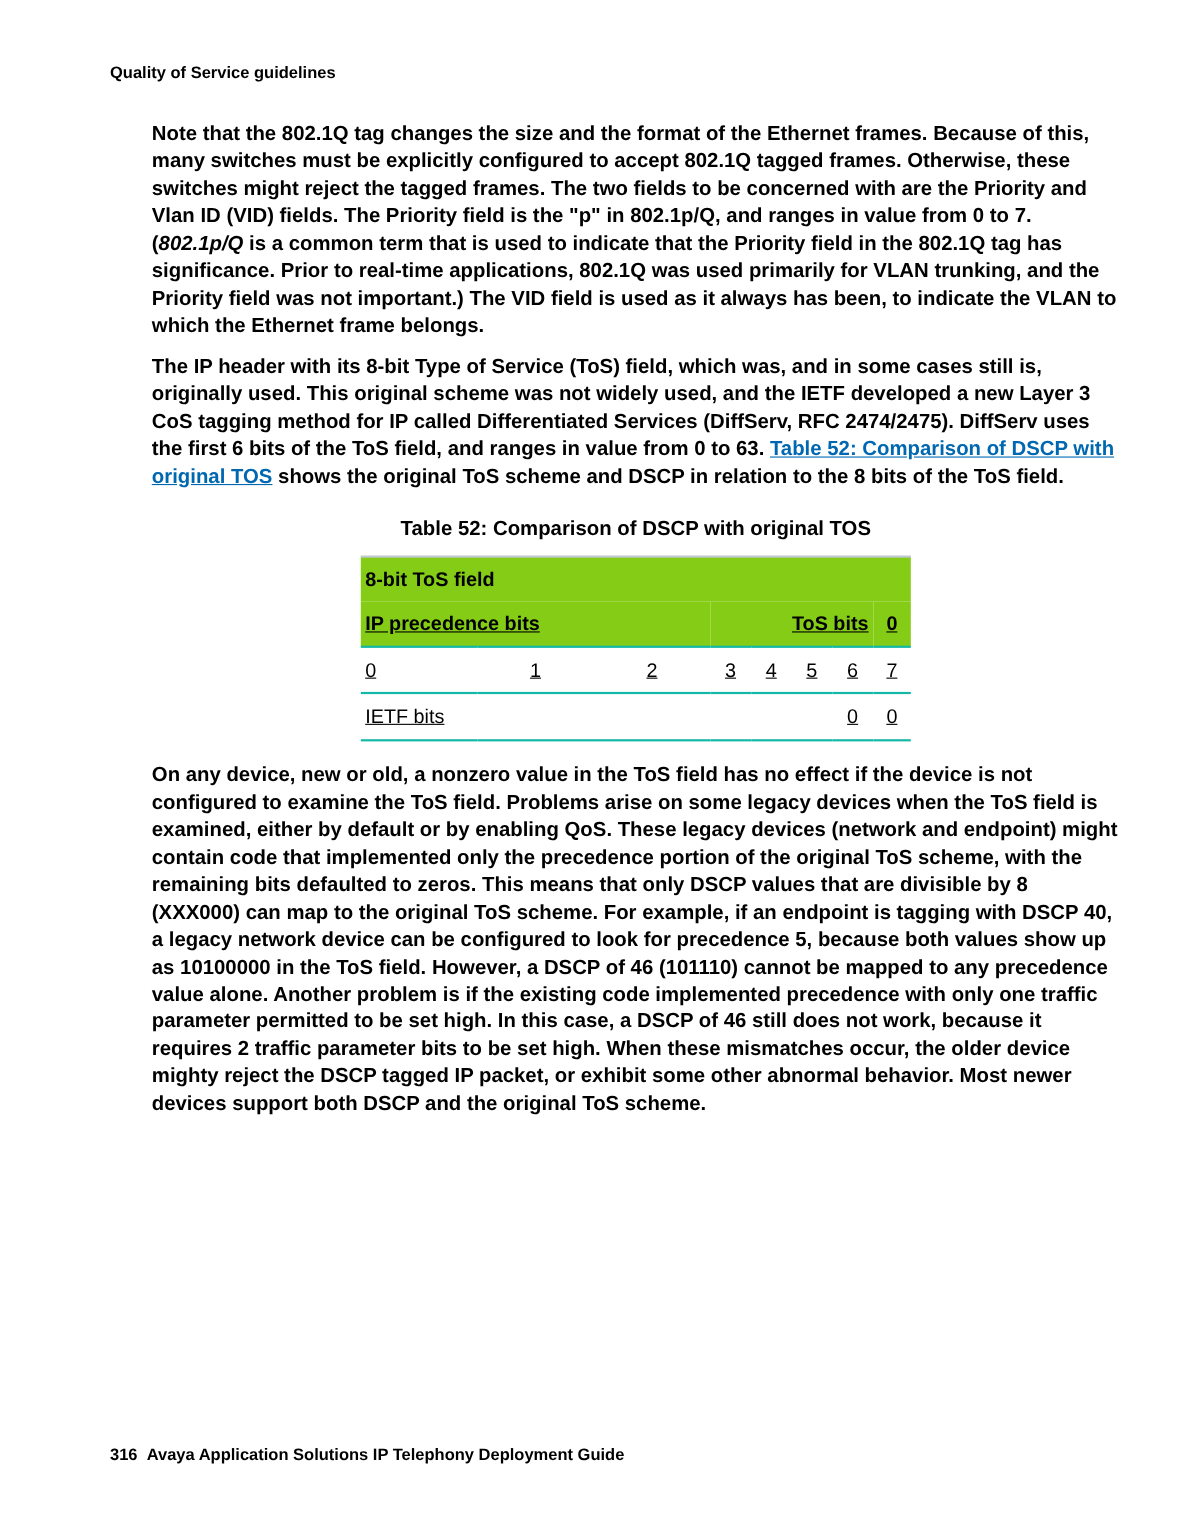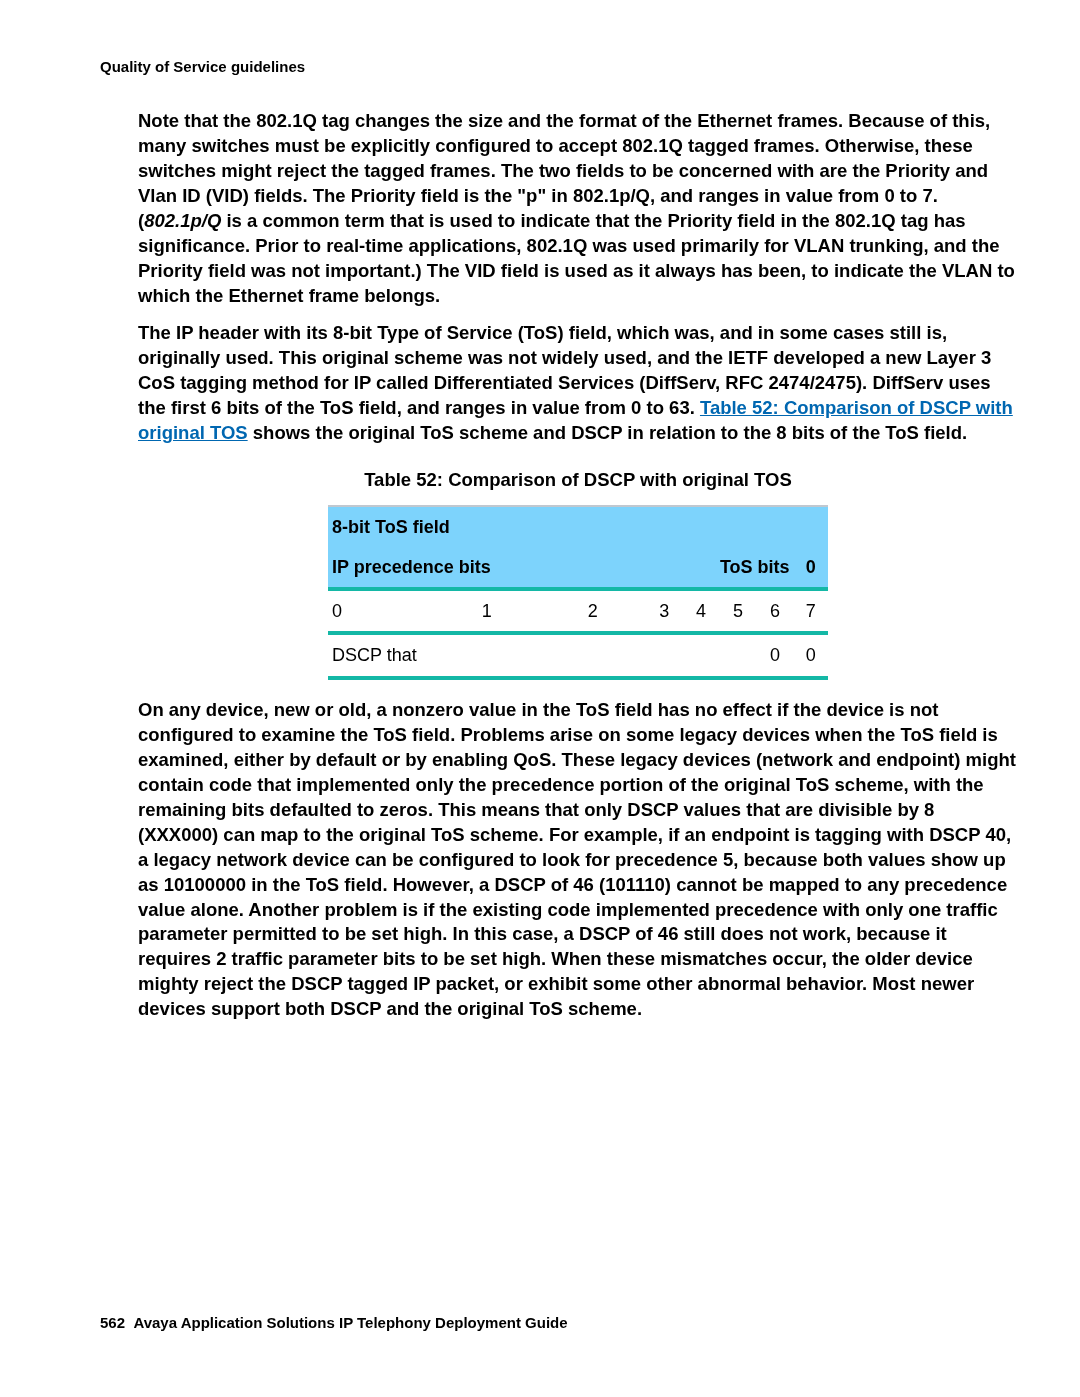--- a/index.html
+++ b/index.html
@@ -44,25 +44,25 @@
   table.tos {
     margin: 0 auto 18px auto;
     border-collapse: collapse;
     width: 500px;
     font-size: 18px;
   }
   table.tos td {
     padding: 8px 4px;
   }
   table.tos thead td {
-    background: #7dd3fc;
+    background: #84cc16;
     font-weight: bold;
   }
   table.tos .rule-top td { border-top: 2px solid #c0c8d0; }
-  table.tos .rule-bot td { border-bottom: 4px solid #14b8a6; }
+  table.tos .rule-bot td { border-bottom: 2px solid #14b8a6; text-decoration: underline; }
   .footer {
     position: absolute;
     left: 100px;
     bottom: 66px;
     font-size: 15px;
     font-weight: bold;
   }
 </style>
 </head>
 <body>
@@ -99,29 +99,29 @@
           <td>0</td>
           <td style="text-align:center">1</td>
           <td style="text-align:center">2</td>
           <td style="text-align:center">3</td>
           <td style="text-align:center">4</td>
           <td style="text-align:center">5</td>
           <td style="text-align:center">6</td>
           <td style="text-align:center">7</td>
         </tr>
         <tr class="rule-bot">
-          <td colspan="6">DSCP that</td>
+          <td colspan="6">IETF bits</td>
           <td style="text-align:center">0</td>
           <td style="text-align:center">0</td>
         </tr>
       </tbody>
     </table>
 
 
     <p>On any device, new or old, a nonzero value in the ToS field has no effect if the device is not configured to examine the ToS field. Problems arise on some legacy devices when the ToS field is examined, either by default or by enabling QoS. These legacy devices (network and endpoint) might contain code that implemented only the precedence portion of the original ToS scheme, with the remaining bits defaulted to zeros. This means that only DSCP values that are divisible by 8 (XXX000) can map to the original ToS scheme. For example, if an endpoint is tagging with DSCP 40, a legacy network device can be configured to look for precedence 5, because both values show up as 10100000 in the ToS field. However, a DSCP of 46 (101110) cannot be mapped to any precedence value alone. Another problem is if the existing code implemented precedence with only one traffic parameter permitted to be set high. In this case, a DSCP of 46 still does not work, because it requires 2 traffic parameter bits to be set high. When these mismatches occur, the older device mighty reject the DSCP tagged IP packet, or exhibit some other abnormal behavior. Most newer devices support both DSCP and the original ToS scheme.</p>
 
   </div>
 
   <div class="footer">
-    <span>562</span>&nbsp;&nbsp;<span>Avaya Application Solutions IP Telephony Deployment Guide</span>
+    <span>316</span>&nbsp;&nbsp;<span>Avaya Application Solutions IP Telephony Deployment Guide</span>
   </div>
 
 </div>
 
 </body></html>

